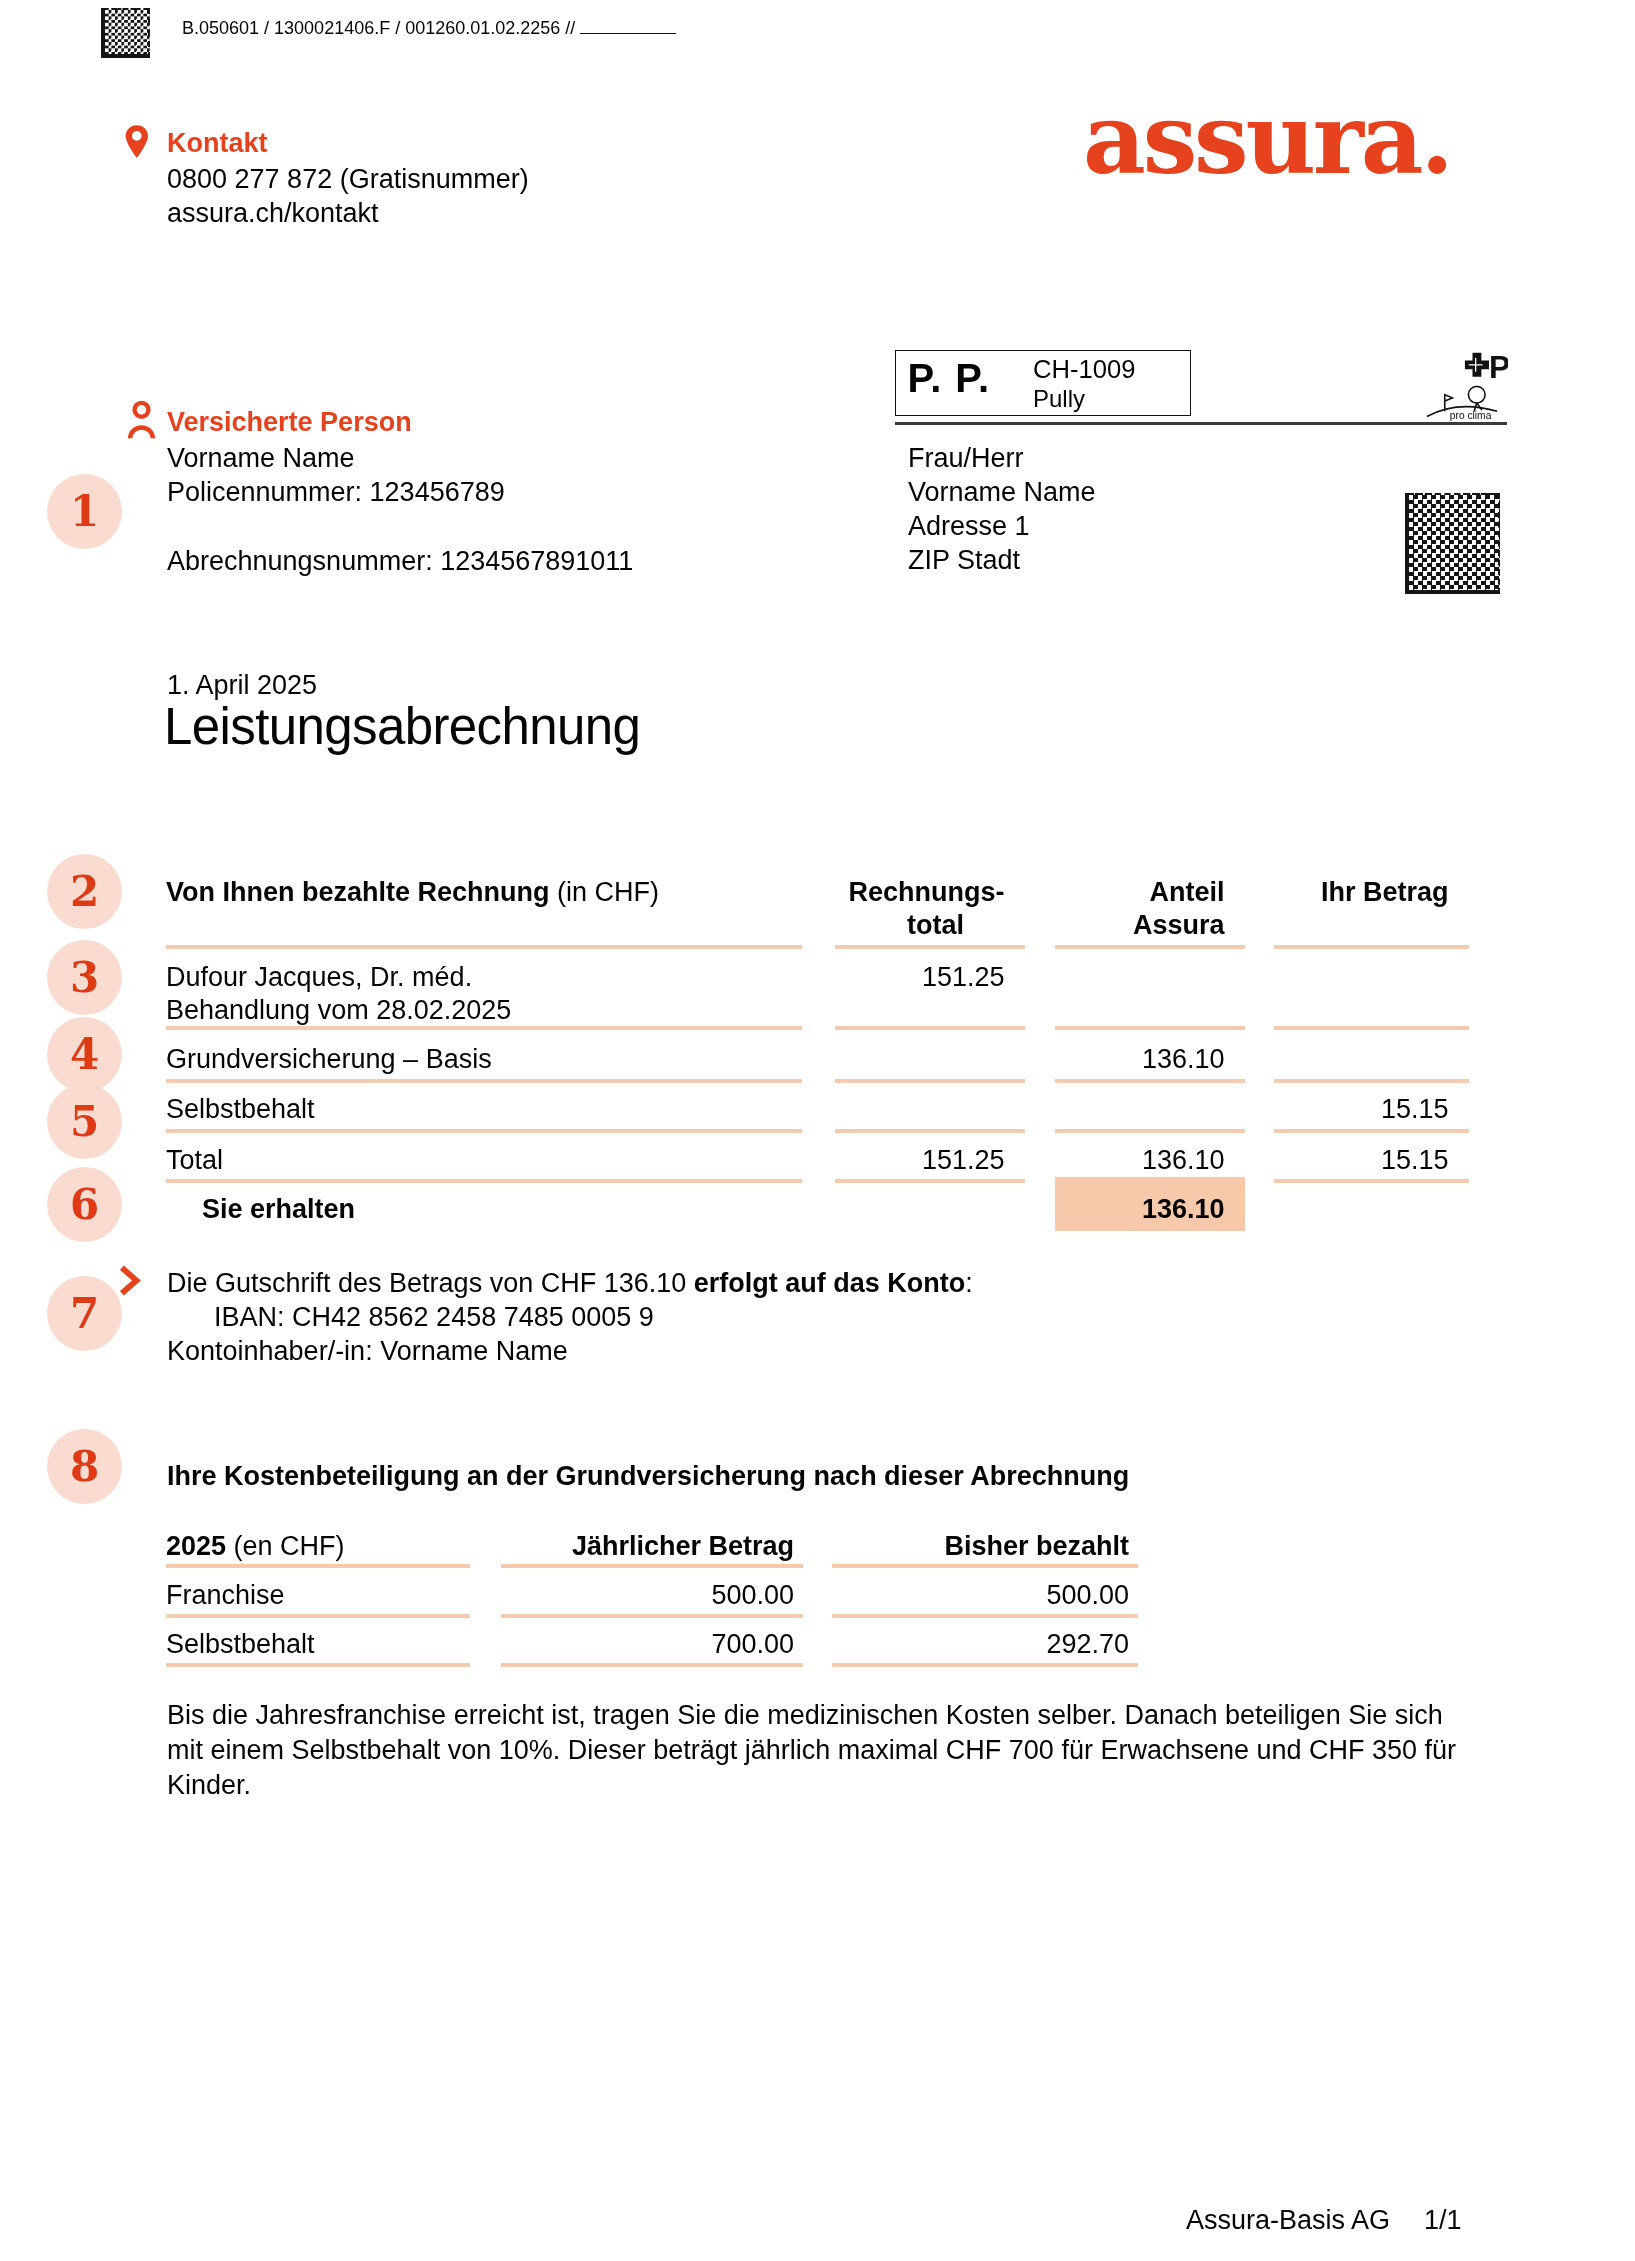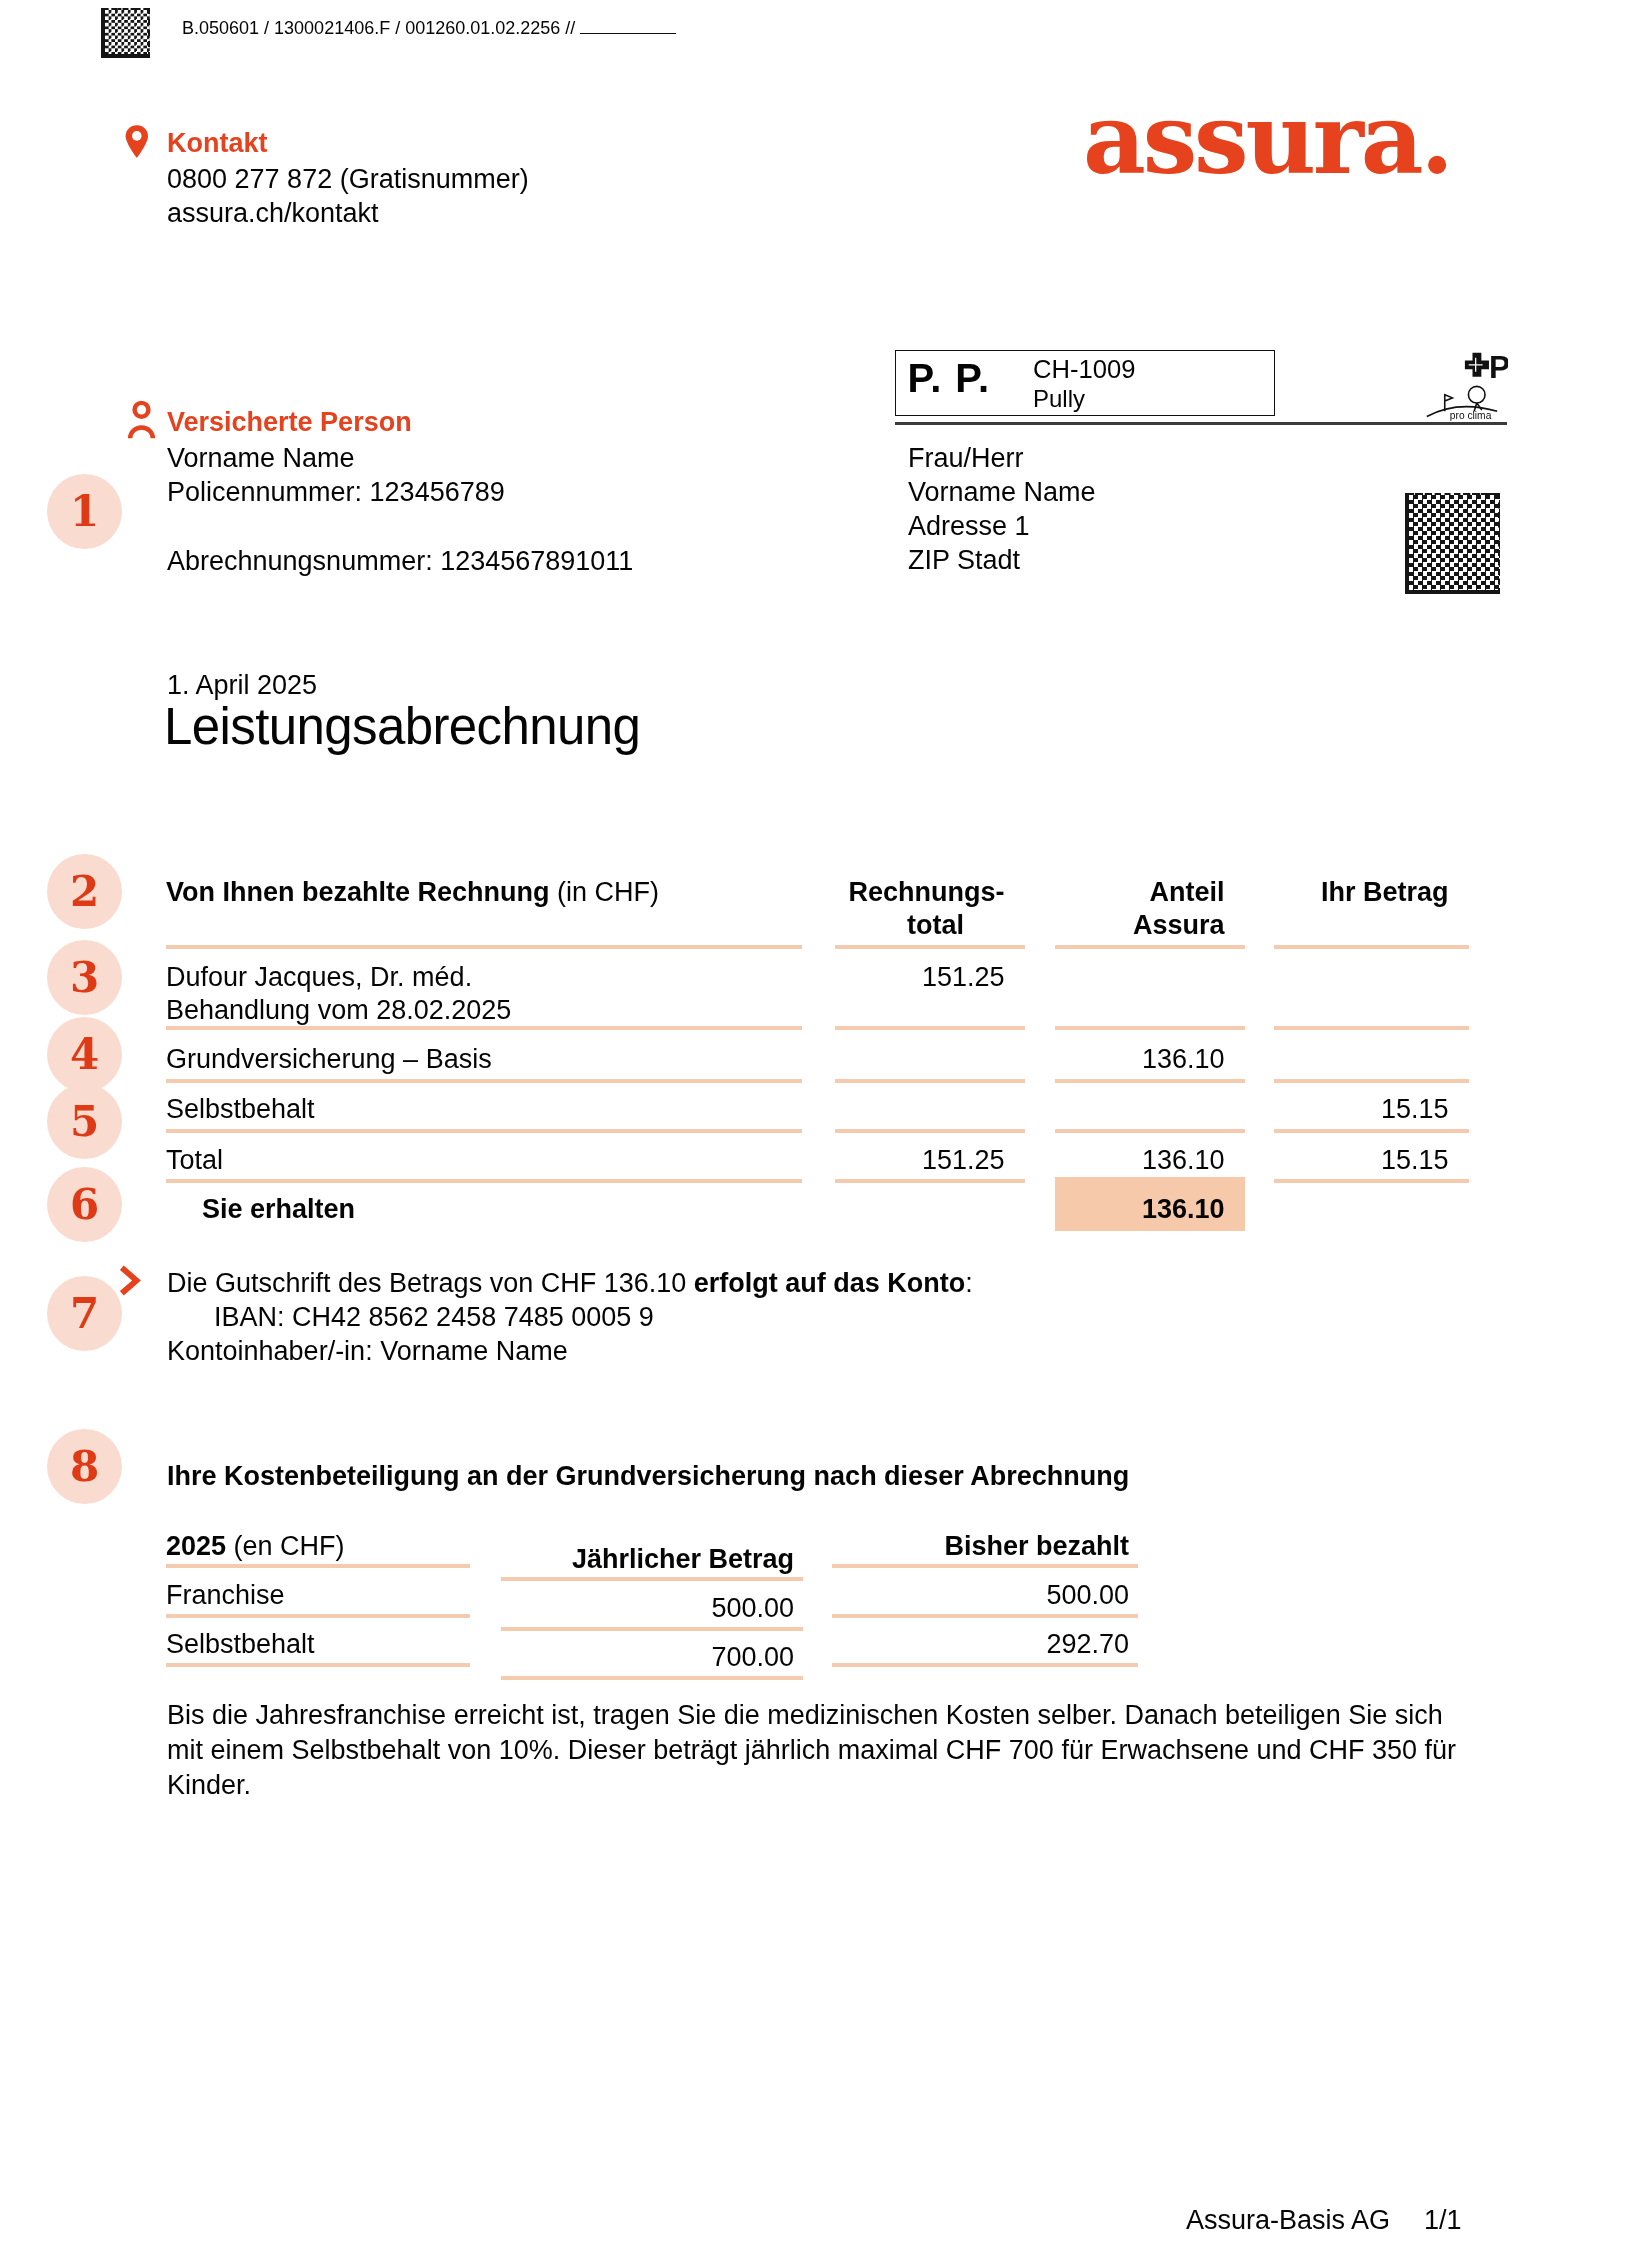--- a/index.html
+++ b/index.html
@@ -26,21 +26,21 @@
   
   .c1{left:166px;width:636px;}
   .c2{left:835px;width:190px;}
   .c3{left:1055px;width:190px;}
   .c4{left:1274px;width:195px;}
   .num{text-align:right;padding-right:20.5px;box-sizing:border-box;}
   .num-in{text-align:right;padding-right:61px;box-sizing:border-box;}
   .ul{height:3.8px;background:var(--peach);}
   
   .d1{left:166px;width:304px;}
-  .d2{left:501px;width:302px;margin-top:13px;}
+  .d2{left:501px;width:302px;}
   .d3{left:832px;width:306px;}
   .num2{text-align:right;padding-right:9px;box-sizing:border-box;}
   
   .marker{left:47px;width:75px;height:75px;border-radius:50%;background:var(--circle);
           display:flex;align-items:center;justify-content:center;
           font-family:"DejaVu Serif",serif;font-weight:700;font-size:42px;color:var(--numeral);}
   .logo{font-family:"DejaVu Serif",serif;font-weight:700;font-size:97px;line-height:97px;
         letter-spacing:-3.2px;color:var(--accent);}
   .ppbox{border:1.9px solid #111;box-sizing:border-box;}
   .title{font-size:51px;line-height:58px;letter-spacing:-0.6px;}
@@ -60,21 +60,21 @@
   <svg class="abs" style="left:124px;top:124px;" width="25.6" height="36" viewBox="0 0 40 56">
     <path d="M20 2 C10 2 2.5 9.5 2.5 19 c0 11 17.5 34 17.5 34 s17.5-23 17.5-34 C37.5 9.5 30 2 20 2 z" fill="var(--accent)"></path>
     <circle cx="20" cy="18.5" r="7.5" fill="#fff"></circle>
   </svg>
   <div class="abs t b accent" style="left:167px;top:127px;">Kontakt</div>
   <div class="abs t" style="left:167px;top:163px;">0800 277 872 (Gratisnummer)</div>
   <div class="abs t" style="left:167px;top:197px;">assura.ch/kontakt</div>
 
   <div class="abs logo" style="left:1083px;top:91px;">assura.</div>
 
-  <div class="abs ppbox" style="left:895px;top:350px;width:380px;height:66px;">
+  <div class="abs ppbox" style="left:895px;top:350px;width:296px;height:66px;">
     <span class="abs" style="left:11.5px;top:5.1px;font-size:40px;font-weight:800;letter-spacing:1.3px;">P. P.</span>
     <span class="abs" style="left:137px;top:3.8px;font-size:25.6px;line-height:29px;">CH-1009</span>
     <span class="abs" style="left:137px;top:33px;font-size:24px;line-height:29px;">Pully</span>
   </div>
 
   <svg class="abs" style="left:1456px;top:349px;" width="52" height="38" viewBox="0 0 82 60">
     <path d="M14 18 h12 V6 h14 v12 h12 v14 H40 v12 H26 V32 H14 z" fill="#111"></path>
     <path d="M20 24 h10 V14 h2 v10 h10 v2 H32 v10 h-2 V26 H20 z" fill="#fff"></path>
     <text x="52" y="46" font-family="Liberation Sans, sans-serif" font-weight="bold" font-size="50" fill="#111">P</text>
   </svg>

